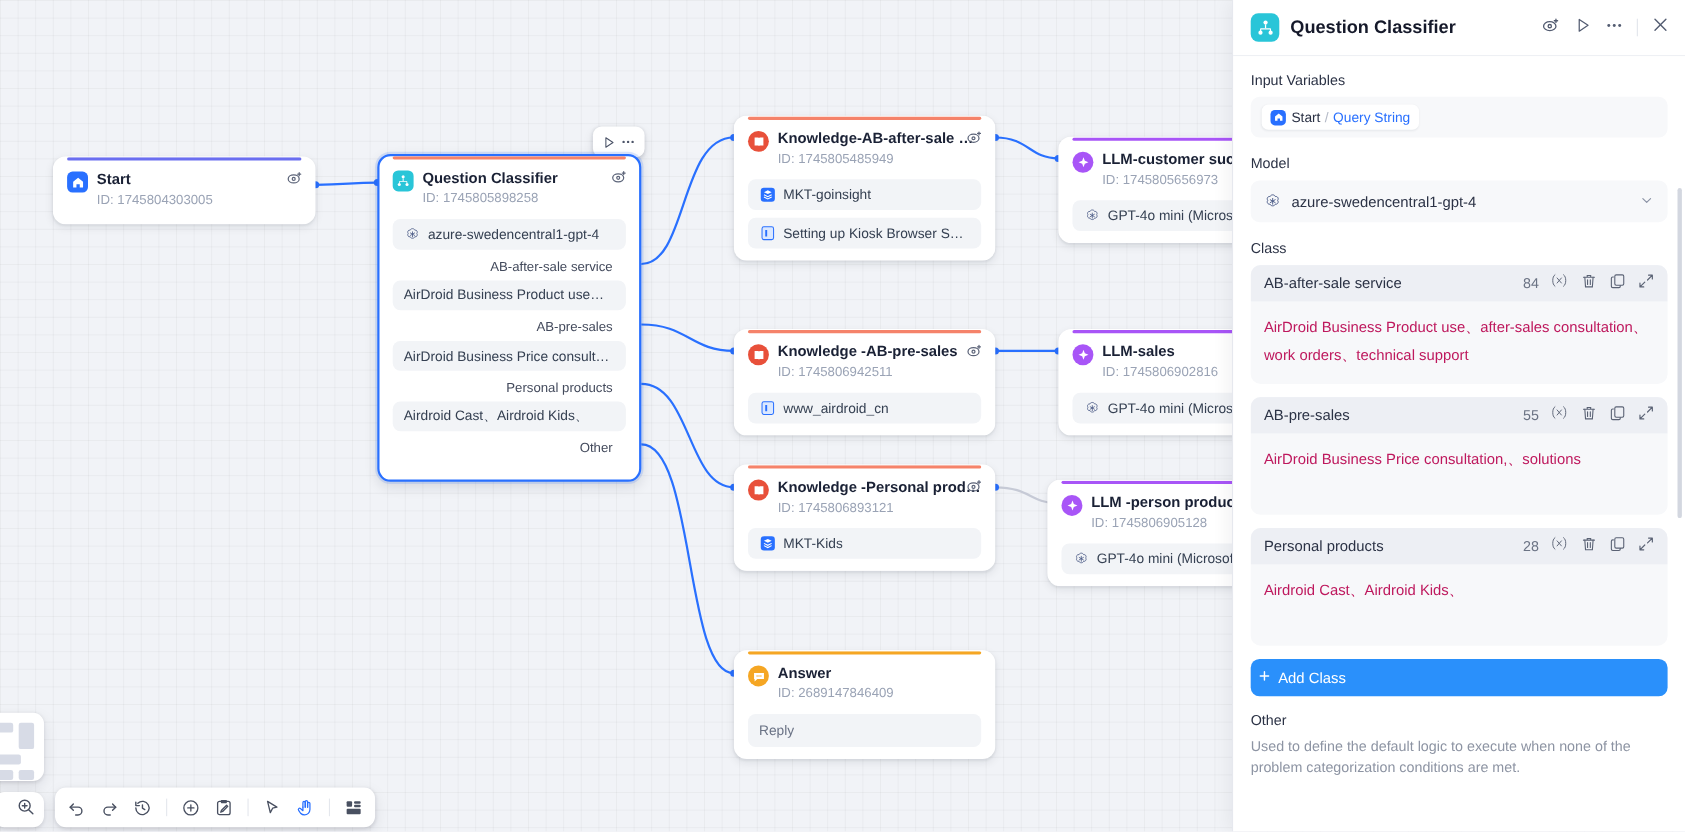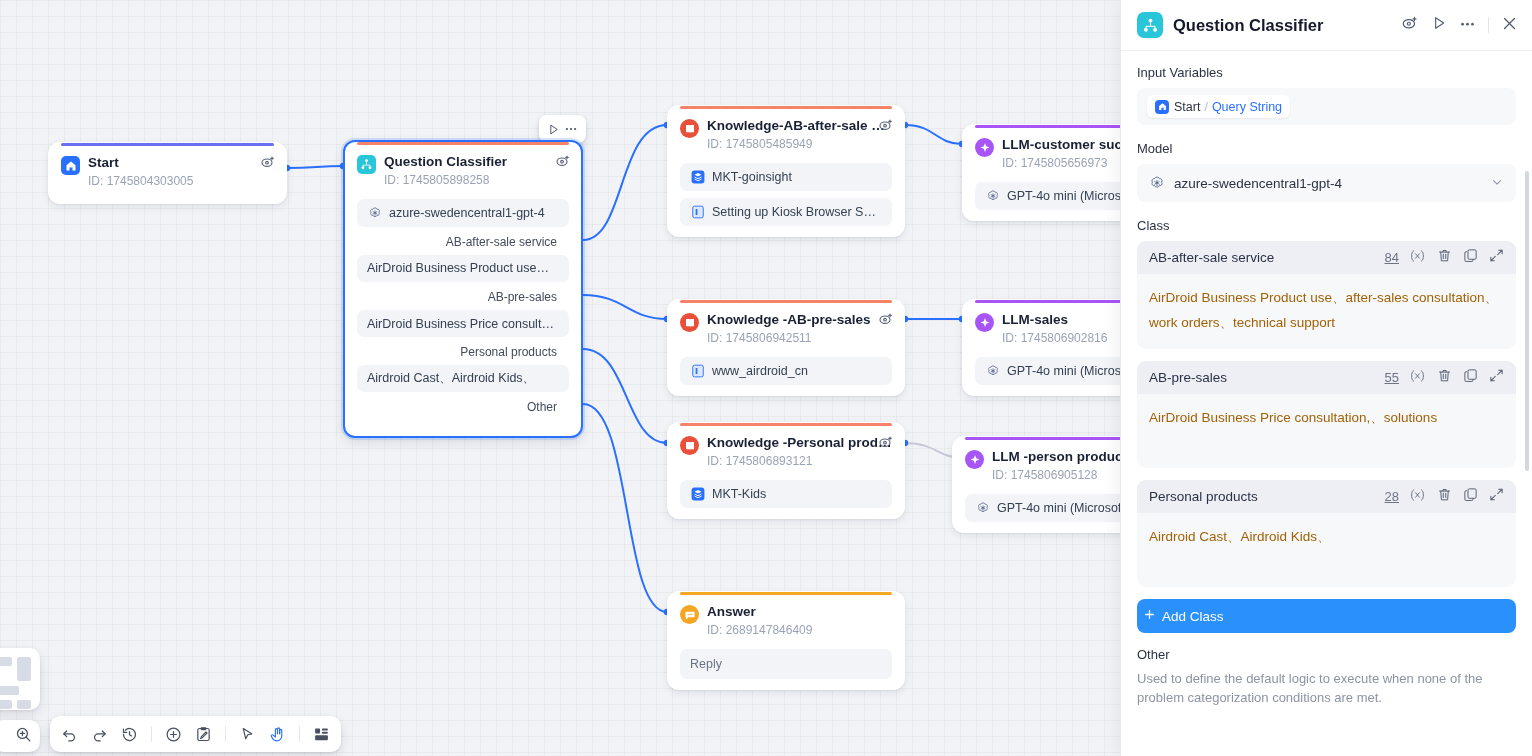--- a/index.html
+++ b/index.html
@@ -154,25 +154,25 @@
   .modelbox .caret { margin-left: auto; color: #8a92a4; }
 
   .classcard {
     background: #f7f8fa; border-radius: 9px; margin-bottom: 12px; overflow: hidden;
   }
   .classcard-head {
     background: #edeff4; height: 33px;
     display: flex; align-items: center; padding: 0 12px;
   }
   .classcard-name { font-size: 13.5px; color: #2b3245; flex: 1; }
-  .classcard-count { font-size: 13px; color: #6b7384; margin-right: 10px; text-decoration: underline; }
+  .classcard-count { font-size: 13px; color: #6b7384; margin-right: 10px; }
   .cc-actions { display: flex; align-items: center; gap: 11px; color: #5a6274; }
   .classcard-body {
     padding: 11px 12px 14px 12px;
-    font-size: 13.5px; color: #a16207; line-height: 25px;
+    font-size: 13.5px; color: #be185d; line-height: 25px;
     min-height: 74px;
   }
 
   .addbtn {
     background: #2a90fb; color: #fff;
     height: 34px; border-radius: 8px;
     display: flex; align-items: center; justify-content: flex-start;
     font-size: 13.5px; margin: 4px 0 14px 0; gap: 6px;
     border: none; width: 100%; cursor: pointer;
     font-family: "Liberation Sans", sans-serif;

